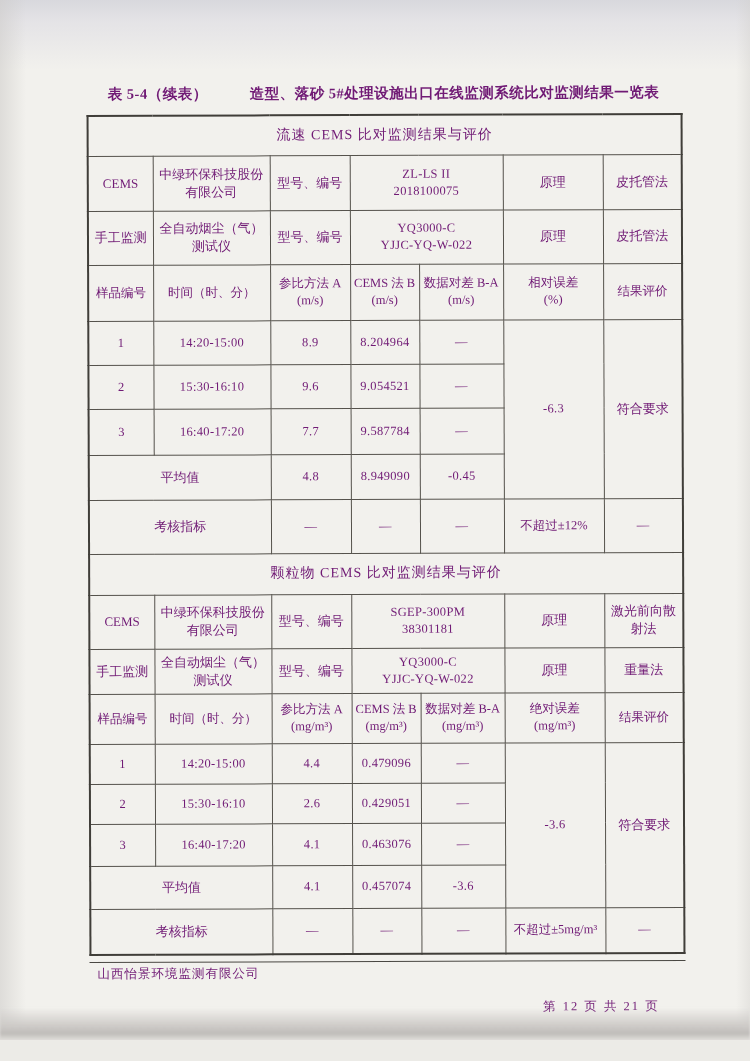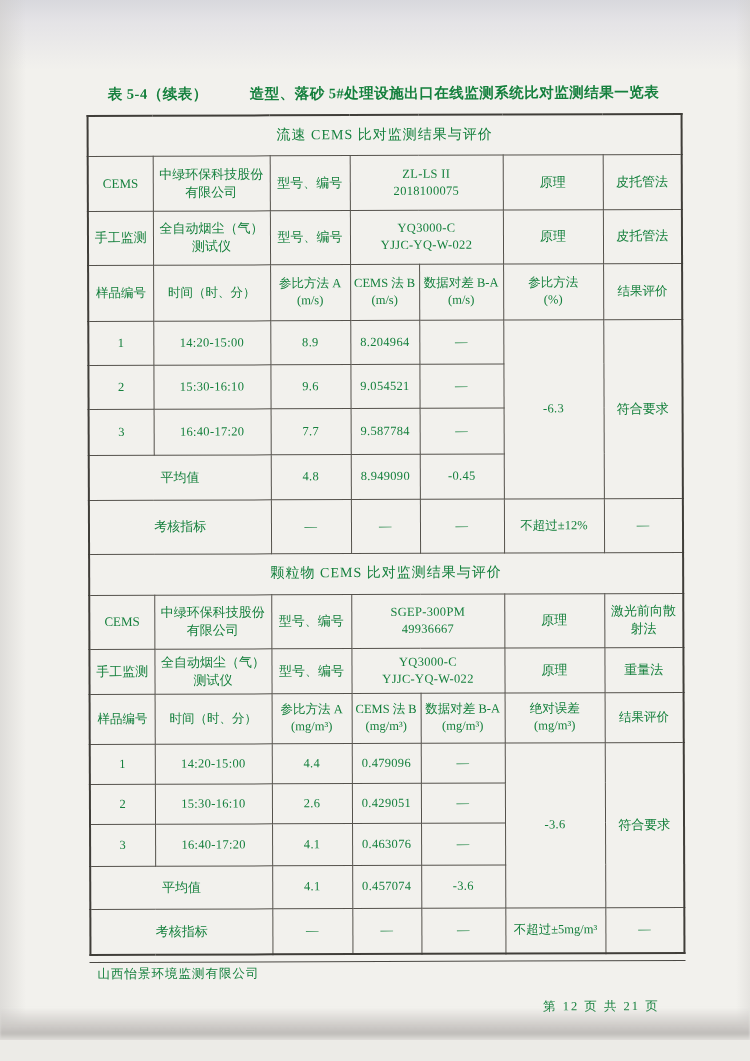--- a/index.html
+++ b/index.html
@@ -1,20 +1,20 @@
 <!DOCTYPE html>
 <html><head>
 <meta charset="utf-8">
 <style>
   html,body{margin:0;padding:0;background:#dddbd7;}
   .page{
     position:relative;width:750px;height:1061px;margin:0 auto;overflow:hidden;
     background:#f2f1ed;
     font-family:"Liberation Serif","DejaVu Serif",serif;
-    color:#15803d;
+    color:#701a75;
   }
   
   .edge-top{position:absolute;top:0;left:0;width:100%;height:70px;
     background:linear-gradient(180deg,#d8d8dd 0%,#e4e3e6 30%,rgba(242,241,237,0) 100%);}
   .edge-left{position:absolute;top:0;left:0;width:26px;height:100%;
     background:linear-gradient(90deg,rgba(205,203,201,.55),rgba(242,241,237,0));}
   .edge-right{position:absolute;top:0;right:0;width:14px;height:100%;
     background:linear-gradient(270deg,rgba(210,208,205,.4),rgba(242,241,237,0));}
   .edge-bottom{position:absolute;left:0;top:1008px;width:100%;height:34px;
     background:linear-gradient(180deg,rgba(242,241,237,0) 0%,#ccc9c6 55%,#c0bdba 75%,#e9e7e3 100%);
@@ -106,21 +106,21 @@
 
       <tr style="height:56px" class="small">
         <td class="small">样品编号</td>
         <td class="small">时间（时、分）</td>
         <td class="small">参比方法 A
 (m/s)</td>
         <td class="small">CEMS 法 B
 (m/s)</td>
         <td class="small">数据对差 B-A
 (m/s)</td>
-        <td class="small">参比方法
+        <td class="small">相对误差
 (%)</td>
         <td class="small">结果评价</td>
       </tr>
 
       <tr style="height:44px">
         <td class="num">1</td>
         <td class="num">14:20-15:00</td>
         <td class="num">8.9</td>
         <td class="num">8.204964</td>
         <td class="num">—</td>
@@ -158,21 +158,21 @@
 
       <tr style="height:41px">
         <td colspan="7" class="band">颗粒物 CEMS 比对监测结果与评价</td>
       </tr>
 
       <tr style="height:54px">
         <td>CEMS</td>
         <td>中绿环保科技股份有限公司</td>
         <td>型号、编号</td>
         <td colspan="2" class="num">SGEP-300PM
-49936667</td>
+38301181</td>
         <td>原理</td>
         <td>激光前向散射法</td>
       </tr>
 
       <tr style="height:45px">
         <td>手工监测</td>
         <td>全自动烟尘（气）测试仪</td>
         <td>型号、编号</td>
         <td colspan="2" class="num">YQ3000-C
 YJJC-YQ-W-022</td>

